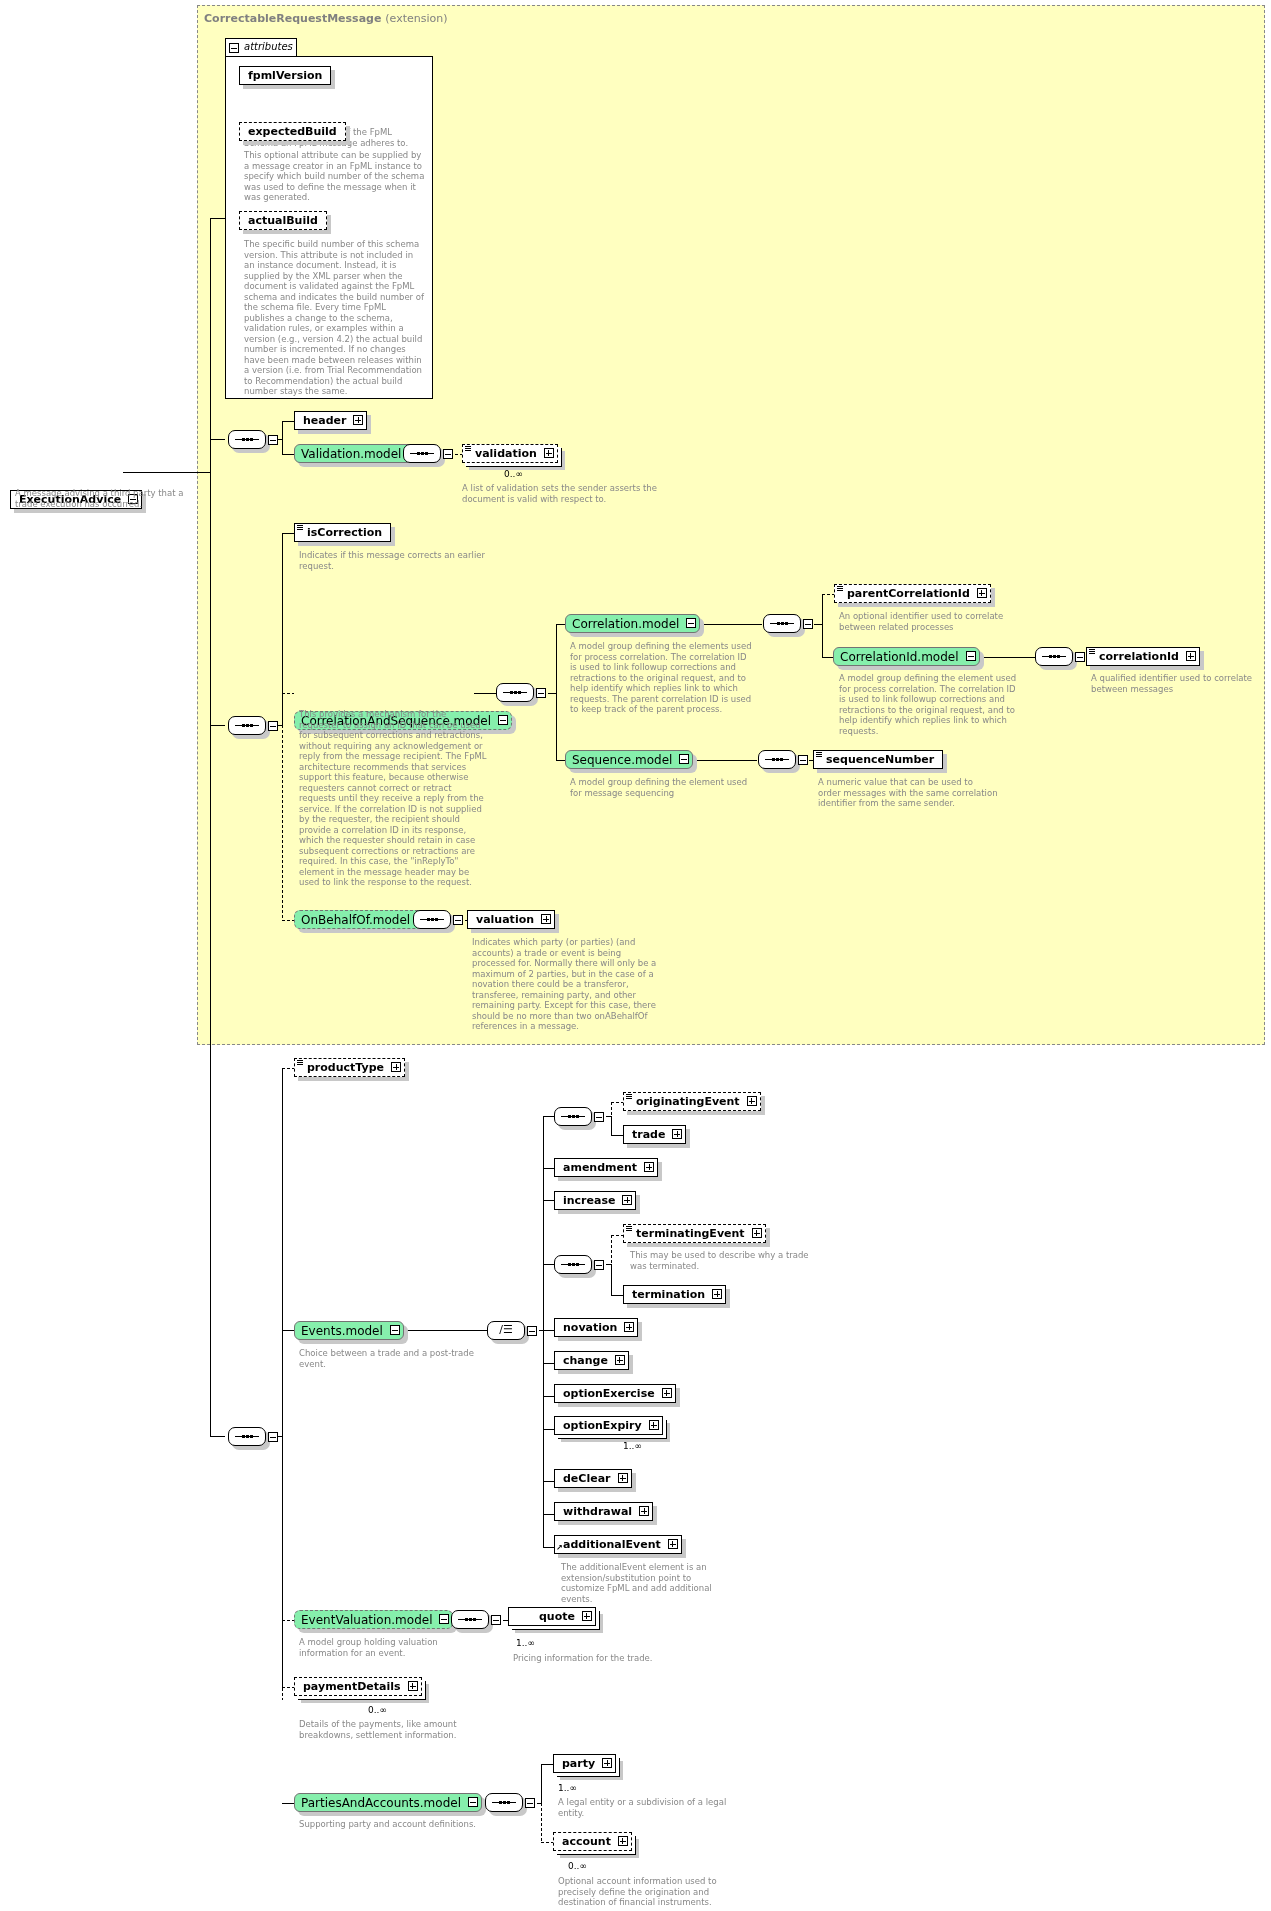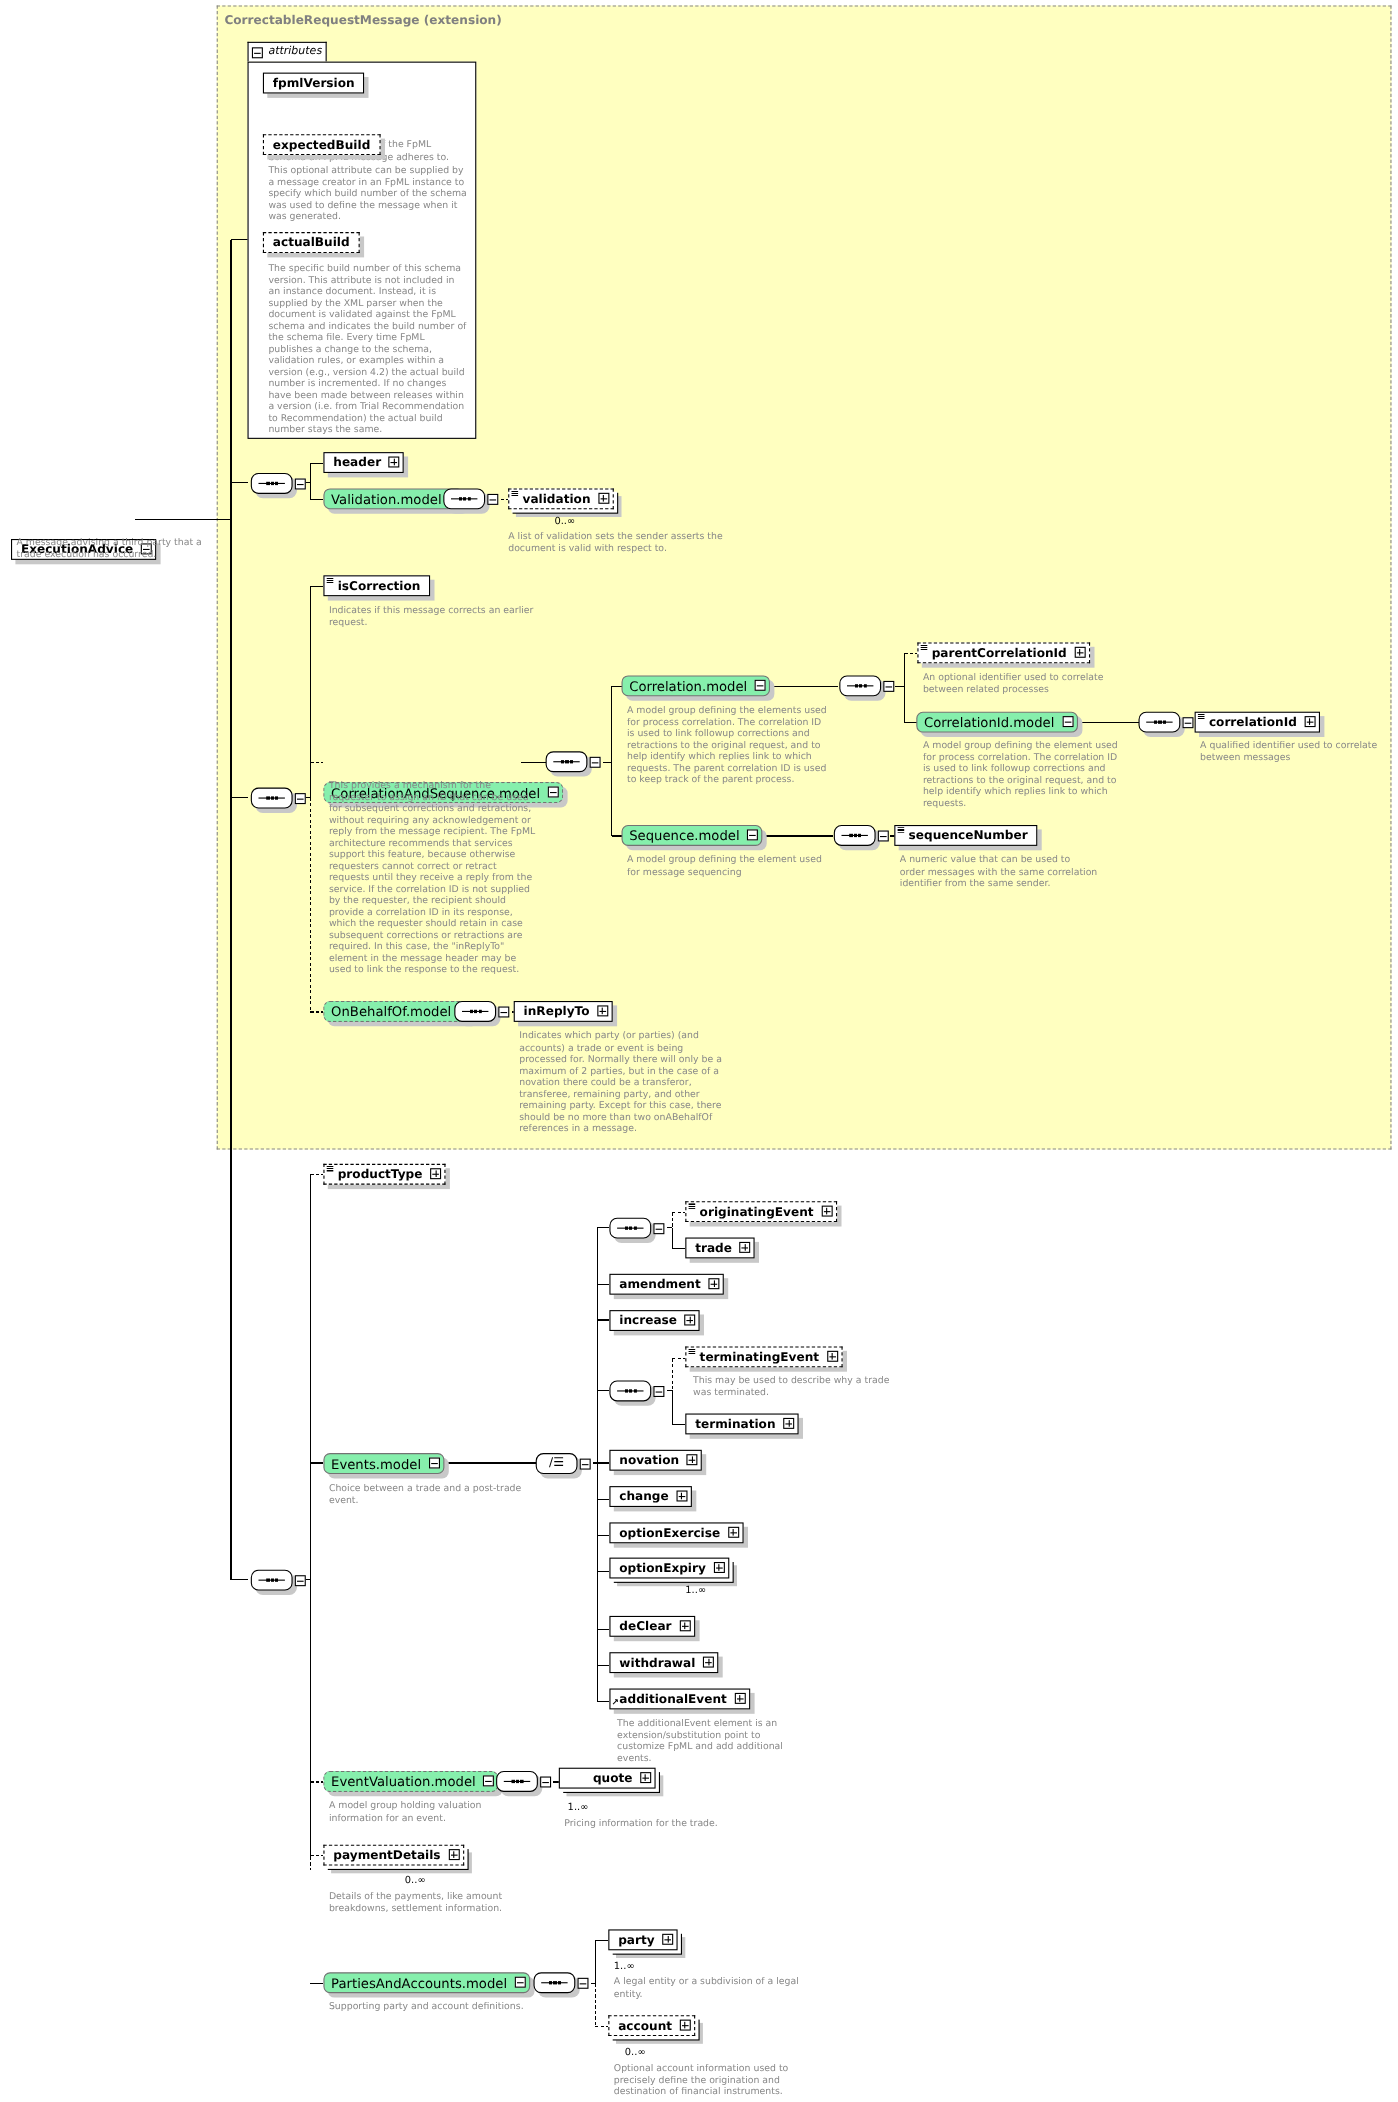--- a/index.html
+++ b/index.html
@@ -3,21 +3,21 @@
 <meta charset="utf-8">
 <style>
   html, body { margin:0; padding:0; background:#ffffff; }
   body { width:1271px; height:1911px; position:relative; overflow:hidden;
          font-family:"DejaVu Sans", "Liberation Sans", sans-serif; }
   #canvas { position:absolute; left:0; top:0; width:1271px; height:1911px; }
   #wires { position:absolute; left:0; top:0; width:1271px; height:1911px; pointer-events:none; }
   .ext-box { position:absolute; left:197px; top:5px; width:1068px; height:1040px;
              background:#ffffc0; border:1px dashed #888; box-sizing:border-box; }
   .ext-title { position:absolute; left:204px; top:12px; font-size:11px; color:#808080; font-weight:bold; }
-  .ext-title .sub { font-weight:bold;margin-top:24px; }
+  .ext-title .sub { font-weight:normal;margin-top:24px; }
   .attr-tab { position:absolute; left:225px; top:38px; height:18px; width:72px;
               background:#fff; border:1px solid #000; border-bottom:none; box-sizing:border-box;
               font-size:10px; font-style:italic; padding:2px 0 0 18px; }
   .attr-box { position:absolute; left:225px; top:56px; width:208px; height:343px;
               background:#fff; border:1px solid #000; box-sizing:border-box; }
   .el { position:absolute; height:19px; background:#fff; border:1px solid #000; box-sizing:border-box;
         font-size:11px; font-weight:bold; padding:2px 20px 0 8px; white-space:nowrap;
         box-shadow:4px 4px 0 #c8c8c8; }
   .el.opt { border-style:dashed; }
   .el.nopm { padding-right:8px; }
@@ -248,21 +248,21 @@
   <div class="grp opt" style="left:294px;top:910px;">
     <span>OnBehalfOf.model</span>
     <span class="pm"></span>
   </div>
   <div class="seq" style="left:413px;top:910px;">
     <span class="bar"></span>
       <span class="dots"></span>
     <span class="pm"></span>
   </div>
   <div class="el" style="left:467px;top:910px;">
-    <span>inReplyTo</span>
+    <span>valuation</span>
     <span class="pm plus"></span>
   </div>
   <div class="doc" style="left:472px;top:937px;width:185px;">Indicates which party (or parties) (and accounts) a trade or event is being processed for. Normally there will only be a maximum of 2 parties, but in the case of a novation there could be a transferor, transferee, remaining party, and other remaining party. Except for this case, there should be no more than two onABehalfOf references in a message.</div>
 
   <div class="seq" style="left:228px;top:1427px;">
     <span class="bar"></span>
       <span class="dots"></span>
     <span class="pm"></span>
   </div>
 

